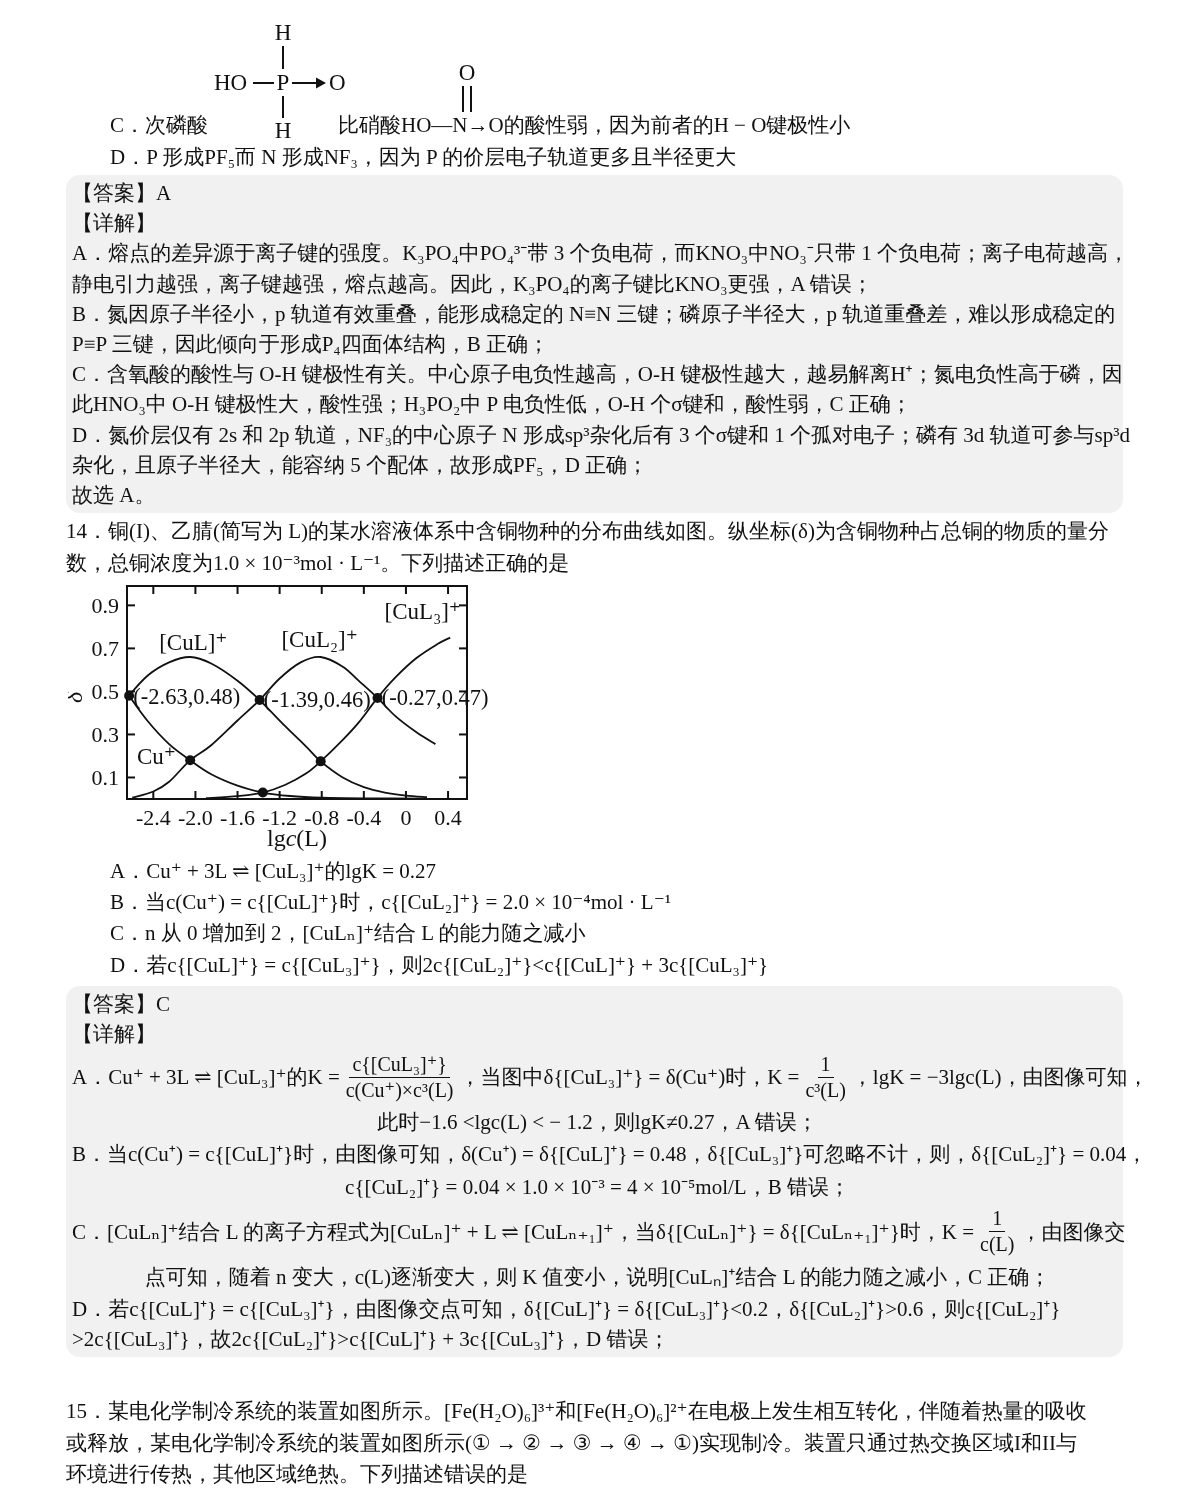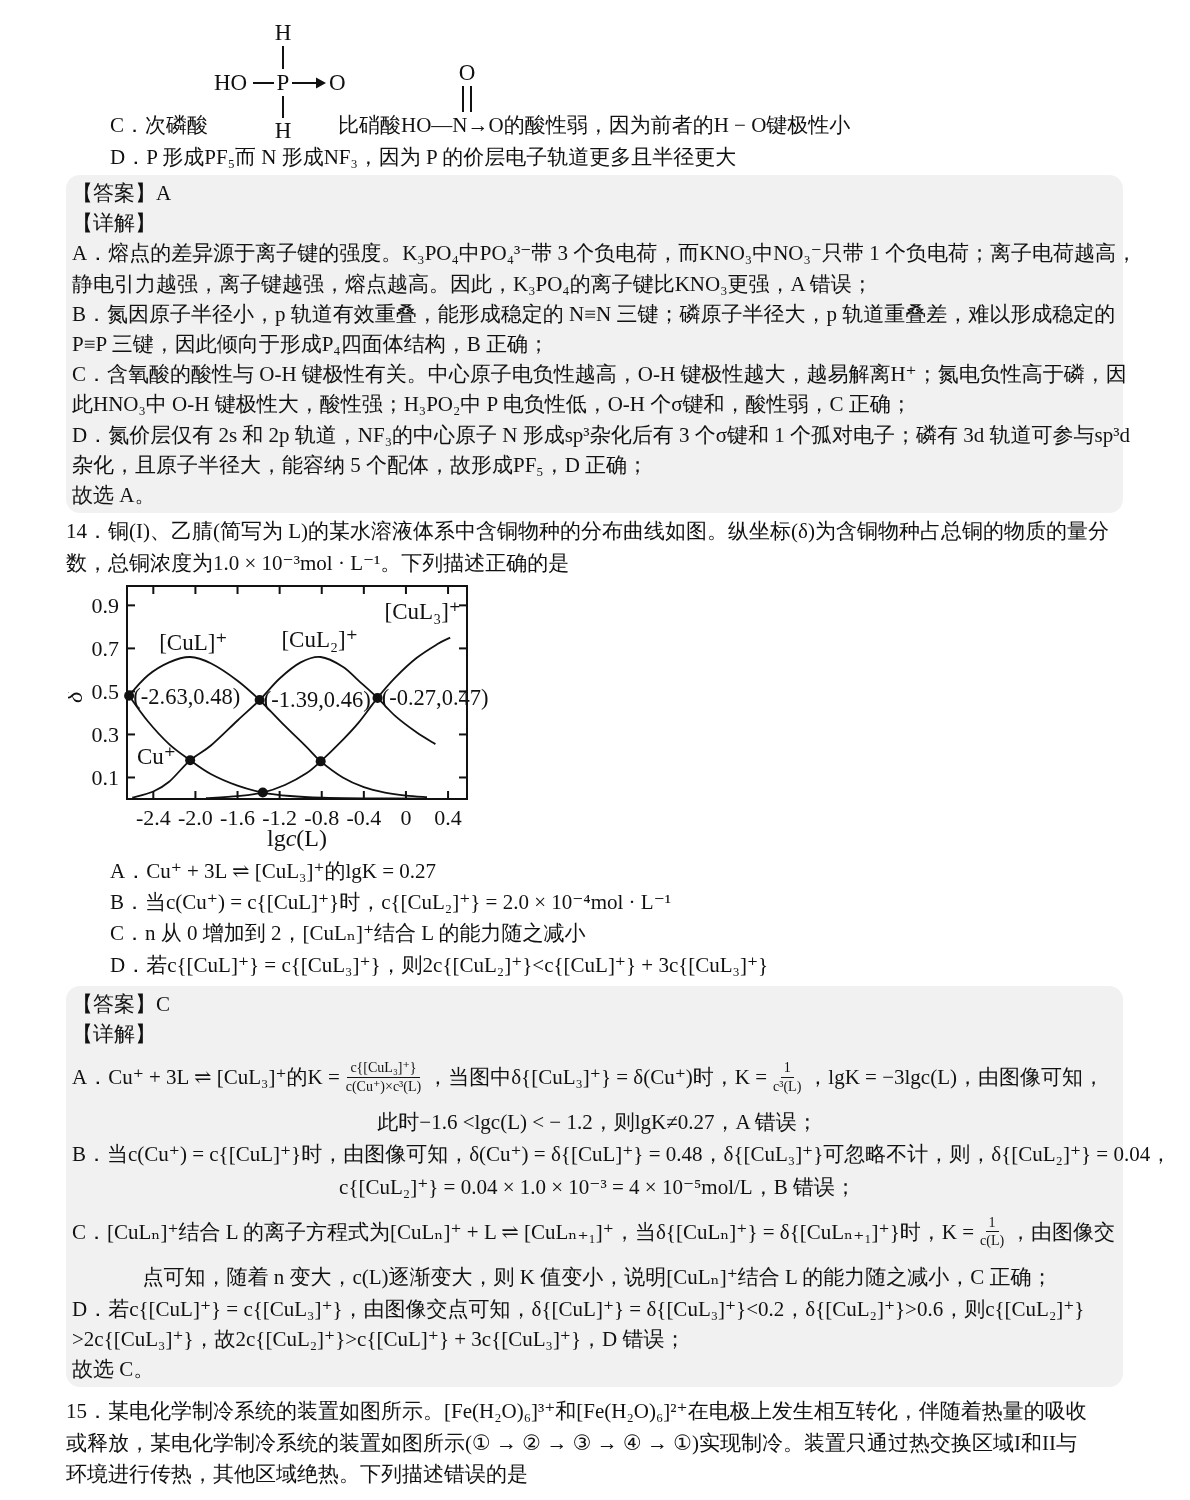--- a/index.html
+++ b/index.html
@@ -1,25 +1,25 @@
 <!DOCTYPE html>
 <html><head>
 <meta charset="utf-8">
 <style>
   html,body{margin:0;padding:0;background:#fff;}
   .page{position:relative;width:1190px;height:1500px;background:#ffffff;overflow:hidden;
         font-family:"Liberation Serif","DejaVu Serif","DejaVu Sans",serif;color:#111;font-size:21px;}
   .abs{position:absolute;}
-  .line{line-height:30.2px;white-space:nowrap;}
+  .line{line-height:30.2px;white-space:nowrap;font-family:Liberation Serif, serif;}
   .qline{line-height:31.5px;white-space:nowrap;}
   .opt{line-height:31.2px;white-space:nowrap;}
   .sp{line-height:34px;text-align:center;}
   .gray{background:#f1f1f1;padding:3px 0 3px 6px;border-radius:14px;}
   .rich{display:flex;align-items:center;height:56px;white-space:nowrap;}
-  .frac{display:inline-flex;flex-direction:column;align-items:center;font-size:14px;line-height:1.25;margin:0 3px;}
+  .frac{display:inline-flex;flex-direction:column;align-items:center;font-size:20px;line-height:1.25;margin:0 3px;}
   .frac .num{border-bottom:1.4px solid #111;padding:0 3px;}
   .frac .den{padding:0 3px;}
   svg text{fill:#111;}
 </style>
 </head>
 <body>
 
 <div class="page">
 
   <div class="abs" style="left:0;top:0;width:1190px;height:172px;">
@@ -163,21 +163,20 @@
         <span>C．[CuLₙ]⁺结合 L 的离子方程式为[CuLₙ]⁺ + L ⇌ [CuLₙ₊₁]⁺，当δ{[CuLₙ]⁺} = δ{[CuLₙ₊₁]⁺}时，K = </span>
         <span class="frac">
           <span class="num">1</span>
           <span class="den">c(L)</span>
         </span>
         <span>，由图像交</span>
       </div>
     <div class="line sp">点可知，随着 n 变大，c(L)逐渐变大，则 K 值变小，说明[CuLₙ]⁺结合 L 的能力随之减小，C 正确；</div>
     <div class="line">D．若c{[CuL]⁺} = c{[CuL₃]⁺}，由图像交点可知，δ{[CuL]⁺} = δ{[CuL₃]⁺}&lt;0.2，δ{[CuL₂]⁺}&gt;0.6，则c{[CuL₂]⁺}</div>
     <div class="line">&gt;2c{[CuL₃]⁺}，故2c{[CuL₂]⁺}&gt;c{[CuL]⁺} + 3c{[CuL₃]⁺}，D 错误；</div>
-    <div class="line">故选 C。</div>
   </div>
 
   <div class="abs" style="left:66px;top:1396px;">
     <div class="qline">15．某电化学制冷系统的装置如图所示。[Fe(H₂O)₆]³⁺和[Fe(H₂O)₆]²⁺在电极上发生相互转化，伴随着热量的吸收</div>
     <div class="qline">或释放，某电化学制冷系统的装置如图所示(① → ② → ③ → ④ → ①)实现制冷。装置只通过热交换区域I和II与</div>
     <div class="qline">环境进行传热，其他区域绝热。下列描述错误的是</div>
   </div>
 
 </div>
 

